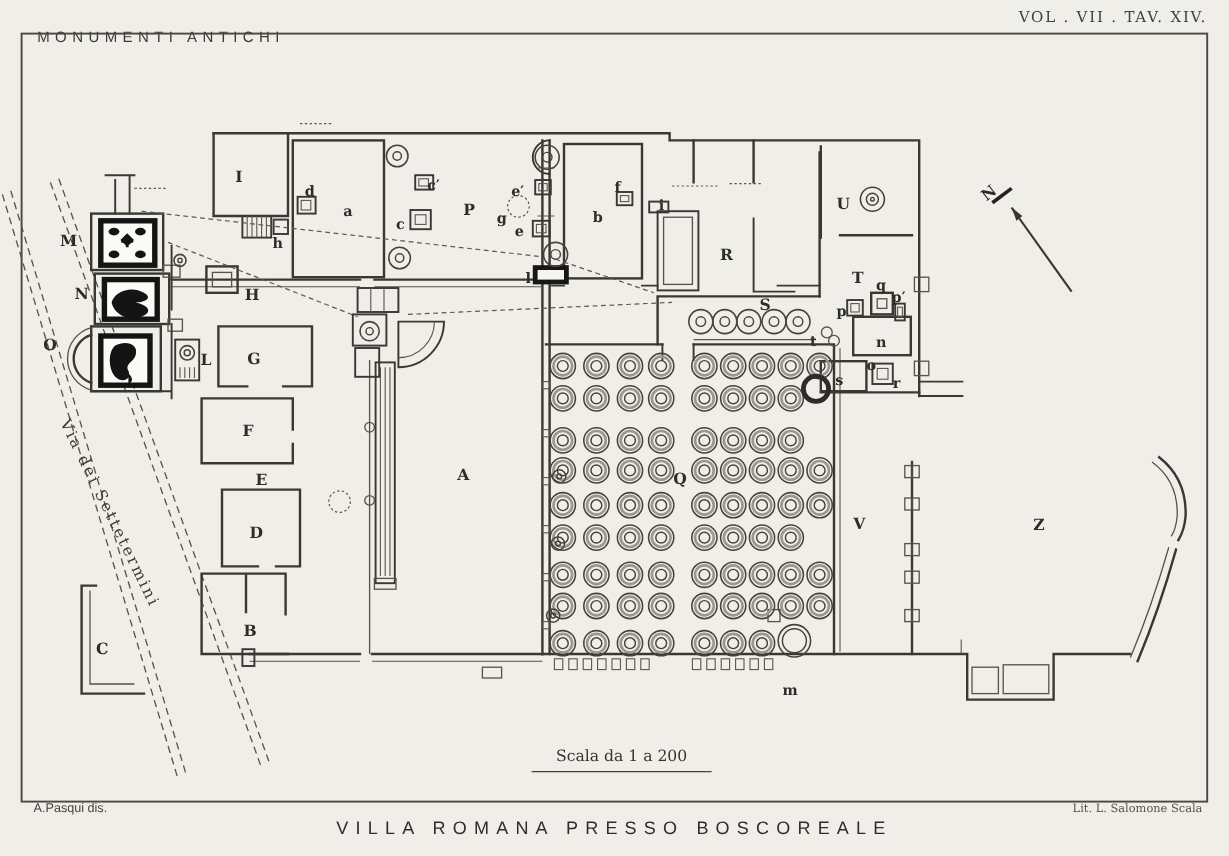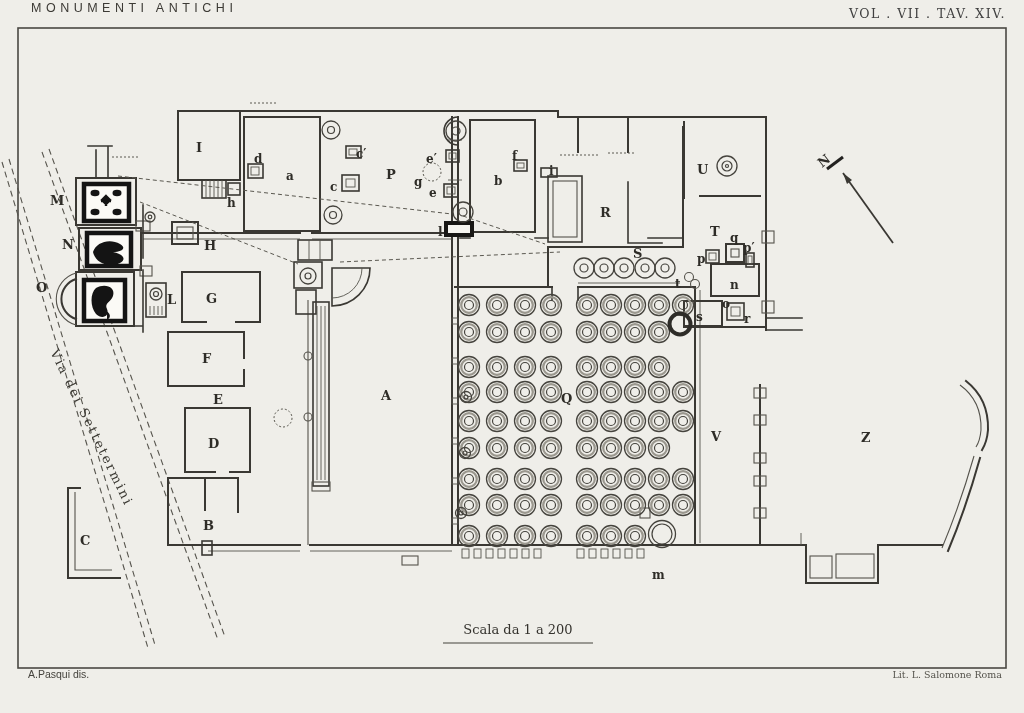--- a/index.html
+++ b/index.html
@@ -1,21 +1,21 @@
 <!DOCTYPE html>
 <html style="--paper: #efeee9; --ink: #3a3833; --mosaic: #141414;"><head>
 <meta charset="utf-8">
 <style>
   :root{
     --paper:#efeee9; --ink:#3a3833; --thin:#55534c; --dash:#5a5850; --mosaic:#141414;
   }
   html,body{margin:0;padding:0;}
   body{width:1024px;height:713px;background:var(--paper);font-family:"Liberation Sans",sans-serif;position:relative;overflow:hidden;}
   .stage{position:absolute;inset:0;}
-  .hdr-left{position:absolute;left:31px;top:1px;font-size:12.5px;letter-spacing:4.5px;color:#3c3a35;font-weight:400;}
+  .hdr-left{position:absolute;left:31px;top:24px;font-size:12.5px;letter-spacing:4.5px;color:#3c3a35;font-weight:400;}
   .hdr-right{position:absolute;right:18px;top:6px;font-size:12.5px;letter-spacing:1.5px;color:#404040;font-family:"DejaVu Serif",serif;text-align:right;}
   .credit-left{position:absolute;left:28px;top:668px;font-size:10.5px;color:#46443e;font-family:Liberation Sans, sans-serif;}
   .credit-right{position:absolute;right:22px;top:669px;font-size:9.5px;color:#55534c;font-family:"DejaVu Serif",serif;}
   .caption{position:absolute;left:0;right:0;top:682px;text-align:center;font-size:15px;letter-spacing:6px;color:#2f2d29;font-weight:500;}
   svg{position:absolute;left:0;top:0;}
   .w2{stroke:var(--ink);stroke-width:2;fill:none;stroke-linecap:square;}
   .w16{stroke:var(--ink);stroke-width:1.6;fill:none;stroke-linecap:square;}
   .w12{stroke:var(--thin);stroke-width:1.1;fill:none;}
   .w09{stroke:var(--thin);stroke-width:0.9;fill:none;}
   .frame{stroke:#4a4843;stroke-width:1.6;fill:none;}
@@ -552,14 +552,15 @@
         <text x="697" y="263" class="lbl-lc">p</text>
         <text x="743" y="252" class="lbl-lc">p′</text>
         <text x="730" y="242" class="lbl-lc">q</text>
         <text x="744" y="323" class="lbl-lc">r</text>
         <text x="696" y="321" class="lbl-lc">s</text>
         <text x="675" y="288" class="lbl-lc">t</text>
       </g>
   </svg>
 
   <div class="credit-left">A.Pasqui dis.</div>
-  <div class="credit-right">Lit. L. Salomone Roma</div>
+  <div class="credit-right">Lit. L. Salomone Scala</div>
+  <div class="caption">VILLA ROMANA PRESSO BOSCOREALE</div>
 </div>
 
 </body></html>

